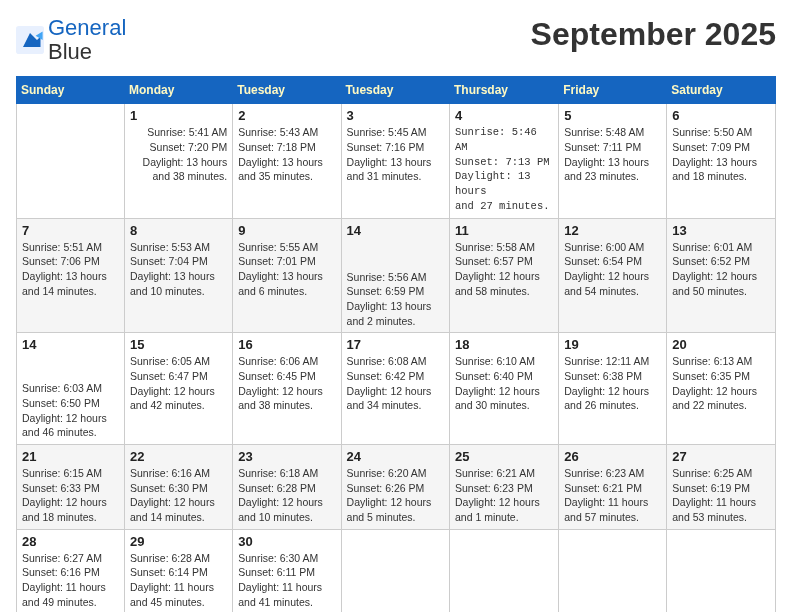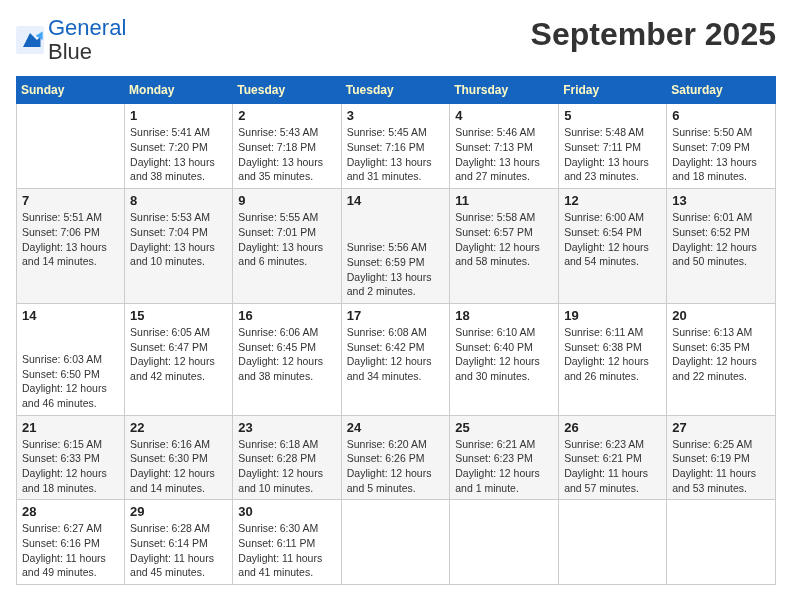--- a/index.html
+++ b/index.html
@@ -120,42 +120,42 @@
         <th>Thursday</th>
         <th>Friday</th>
         <th>Saturday</th>
       </tr>
   </thead>
   <tbody>
   <tr>
         <td class="empty-cell"></td>
         <td>
           <div class="day-num">1</div>
-          <div class="day-info" style="white-space: pre-line;">Sunrise: 5:41 AM
+          <div class="day-info" style="white-space: pre-line; text-align: right;">Sunrise: 5:41 AM
 Sunset: 7:20 PM
 Daylight: 13 hours
 and 38 minutes.</div>
         </td>
         <td>
           <div class="day-num">2</div>
           <div class="day-info" style="white-space: pre-line;">Sunrise: 5:43 AM
 Sunset: 7:18 PM
 Daylight: 13 hours
 and 35 minutes.</div>
         </td>
         <td>
           <div class="day-num">3</div>
           <div class="day-info" style="white-space: pre-line;">Sunrise: 5:45 AM
 Sunset: 7:16 PM
 Daylight: 13 hours
 and 31 minutes.</div>
         </td>
         <td>
           <div class="day-num">4</div>
-          <div class="day-info" style="white-space: pre-line;">Sunrise: 5:46 AM
+          <div class="day-info" style="white-space: pre-line; font-family: Liberation Mono, monospace;">Sunrise: 5:46 AM
 Sunset: 7:13 PM
 Daylight: 13 hours
 and 27 minutes.</div>
         </td>
         <td>
           <div class="day-num">5</div>
           <div class="day-info" style="white-space: pre-line;">Sunrise: 5:48 AM
 Sunset: 7:11 PM
 Daylight: 13 hours
 and 23 minutes.</div>
@@ -250,21 +250,21 @@
         </td>
         <td>
           <div class="day-num">18</div>
           <div class="day-info" style="white-space: pre-line;">Sunrise: 6:10 AM
 Sunset: 6:40 PM
 Daylight: 12 hours
 and 30 minutes.</div>
         </td>
         <td>
           <div class="day-num">19</div>
-          <div class="day-info" style="white-space: pre-line;">Sunrise: 6:11 AM
+          <div class="day-info" style="white-space: pre-line;">Sunrise: 12:11 AM
 Sunset: 6:38 PM
 Daylight: 12 hours
 and 26 minutes.</div>
         </td>
         <td>
           <div class="day-num">20</div>
           <div class="day-info" style="white-space: pre-line;">Sunrise: 6:13 AM
 Sunset: 6:35 PM
 Daylight: 12 hours
 and 22 minutes.</div>

